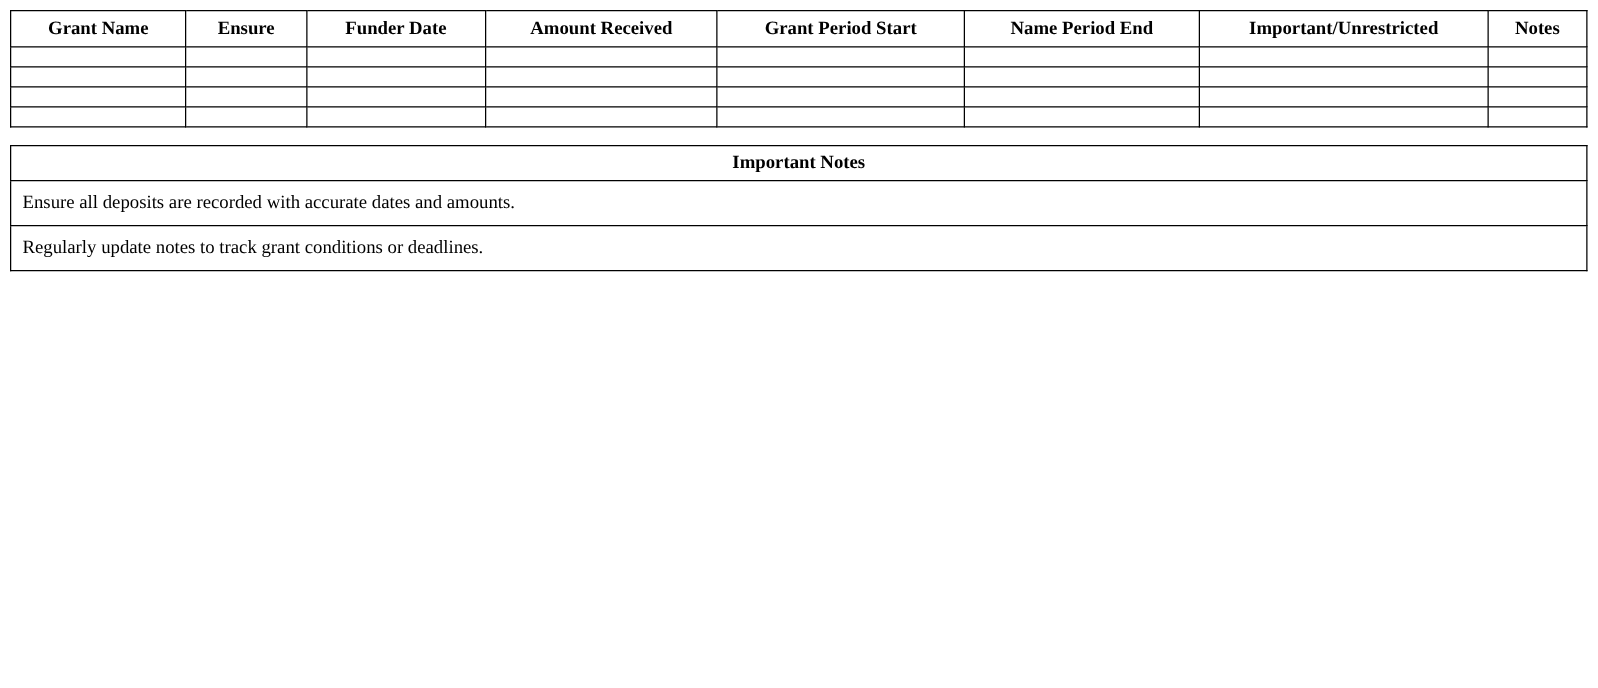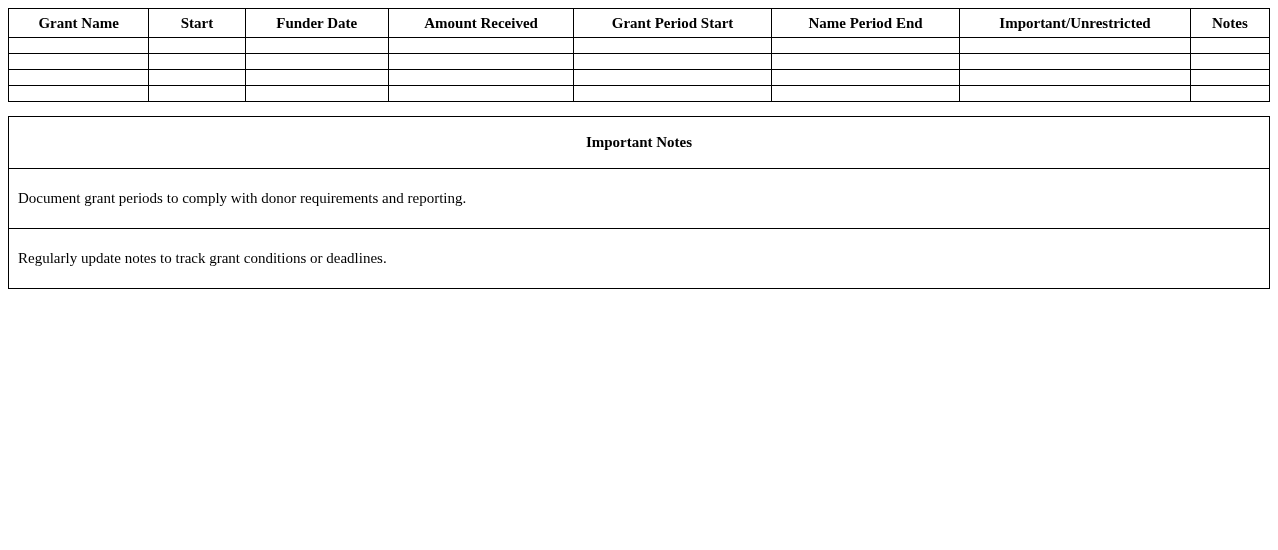--- a/index.html
+++ b/index.html
@@ -44,21 +44,21 @@
   .spacer {
     height: 14px;
   }
   table.notes-table {
     width: 1262px;
     margin: 0;
   }
   table.notes-table th,
   table.notes-table td {
     border: 1px solid #000000;
-    padding: 12px;
+    padding: 0;
   }
   table.notes-table th.notes-header {
     font-weight: bold;
     font-size: 15px;
     text-align: center;
     height: 27px;
     line-height: 27px;
   }
   table.notes-table td.note-cell {
     font-size: 15px;
@@ -81,21 +81,21 @@
         <col style="width:143px">
         <col style="width:185px">
         <col style="width:197px">
         <col style="width:188px">
         <col style="width:230px">
         <col style="width:79px">
     </colgroup>
     <thead>
       <tr>
         <th>Grant Name</th>
-        <th>Start</th>
+        <th>Ensure</th>
         <th>Funder Date</th>
         <th>Amount Received</th>
         <th>Grant Period Start</th>
         <th>Name Period End</th>
         <th>Important/Unrestricted</th>
         <th>Notes</th>
       </tr>
     </thead>
     <tbody>
       <tr>
@@ -144,21 +144,21 @@
   <div class="spacer"></div>
 
   <table class="notes-table">
     <thead>
       <tr>
         <th class="notes-header">Important Notes</th>
       </tr>
     </thead>
     <tbody>
       <tr>
-        <td class="note-cell">Document grant periods to comply with donor requirements and reporting.</td>
+        <td class="note-cell">Ensure all deposits are recorded with accurate dates and amounts.</td>
       </tr>
       <tr>
         <td class="note-cell">Regularly update notes to track grant conditions or deadlines.</td>
       </tr>
     </tbody>
   </table>
 
 </div>
 
 </body></html>

